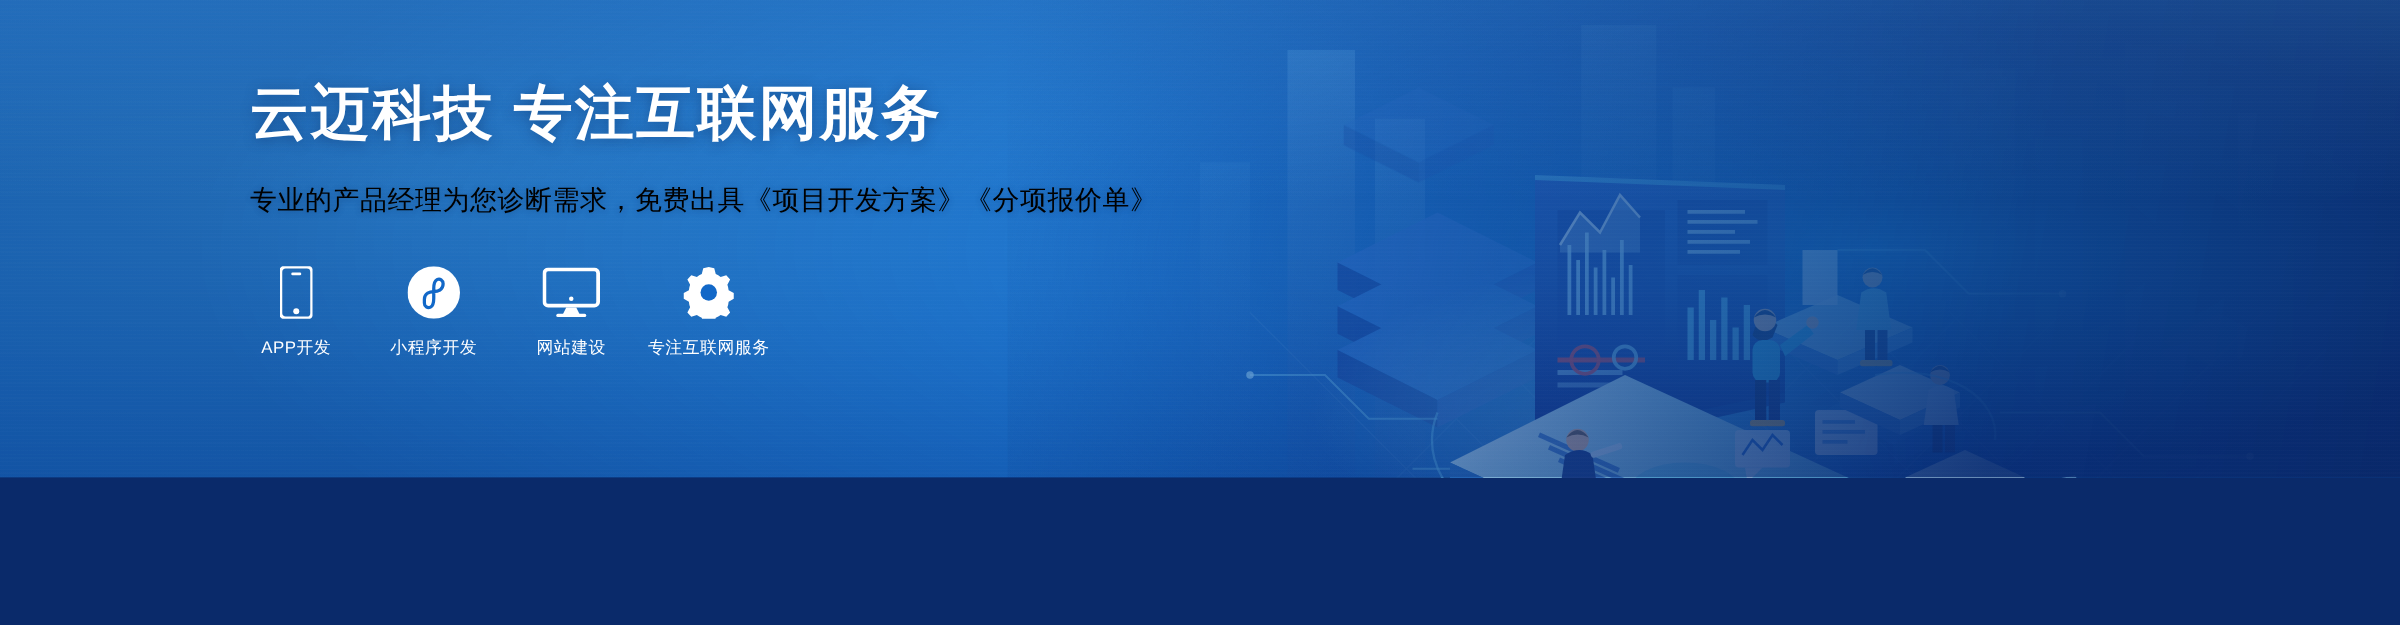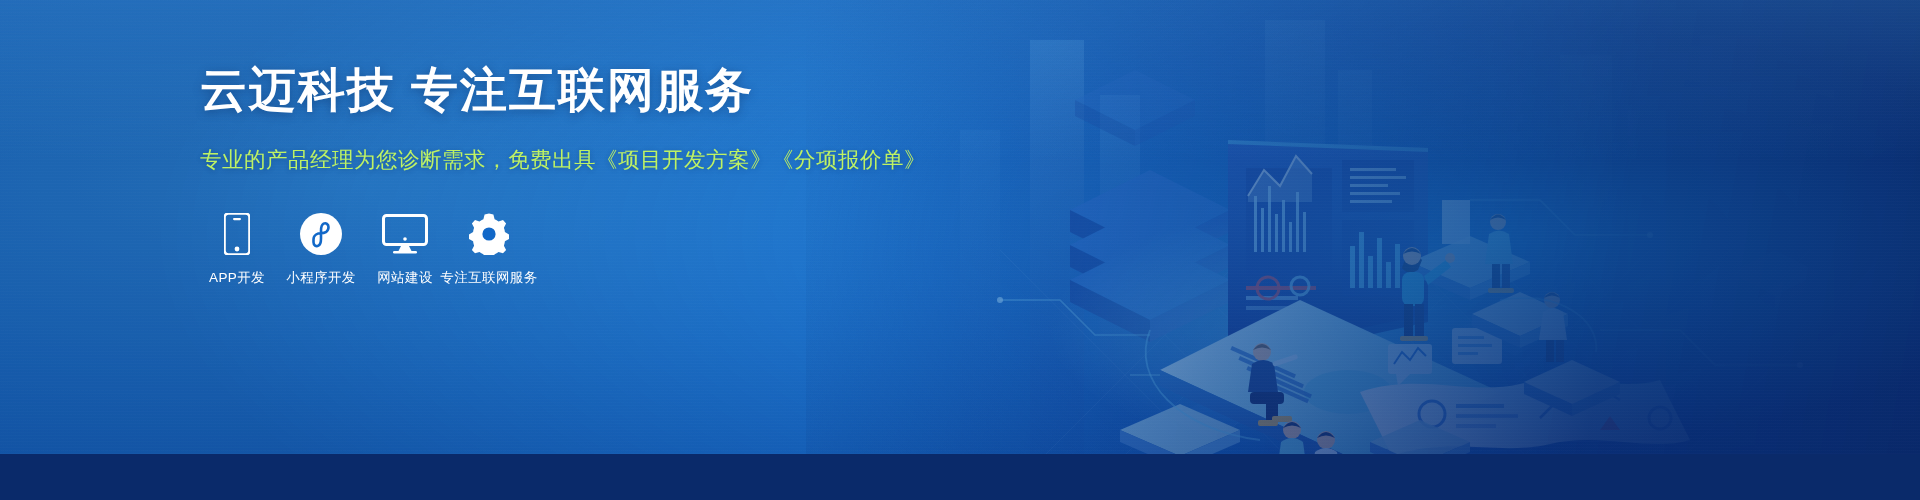--- a/index.html
+++ b/index.html
@@ -7,21 +7,21 @@
     padding: 0;
     background: #0a2a6a;
   }
   body {
     font-family: "Liberation Sans", "DejaVu Sans", sans-serif;
   }
 
   .banner {
     position: relative;
     width: 1920px;
-    height: 454px;
+    height: 382px;
     overflow: hidden;
     background: #1268c8;
   }
 
   
   .bg-base {
     position: absolute;
     inset: 0;
     background:
       radial-gradient(120% 150% at 18% 40%, #2f8fe0 0%, #1f78d1 28%, #1463c0 52%, #0f4fae 72%, #0b3f97 100%);
@@ -70,34 +70,34 @@
     margin: 0;
     font-size: 47px;
     line-height: 1.18;
     font-weight: bold;
     color: #ffffff;
     letter-spacing: 2px;
     text-shadow: 0 2px 10px rgba(3,26,72,0.35);
   }
   .sub {
     margin-top: 26px;
-    color: #bef264;
+    color: #000000;
     font-size: 21.5px;
     line-height: 1.62;
     letter-spacing: .5px;
     white-space: nowrap;
     text-shadow: 0 1px 5px rgba(3,26,72,0.30);
   }
   .sub-line { display: block; }
 
   .services {
     margin-top: 34px;
     display: flex;
     align-items: flex-start;
-    gap: 10px;
+    gap: 36px;
   }
   .service {
     width: 74px;
     display: flex;
     flex-direction: column;
     align-items: center;
     cursor: pointer;
   }
   .service .ico {
     height: 44px;

